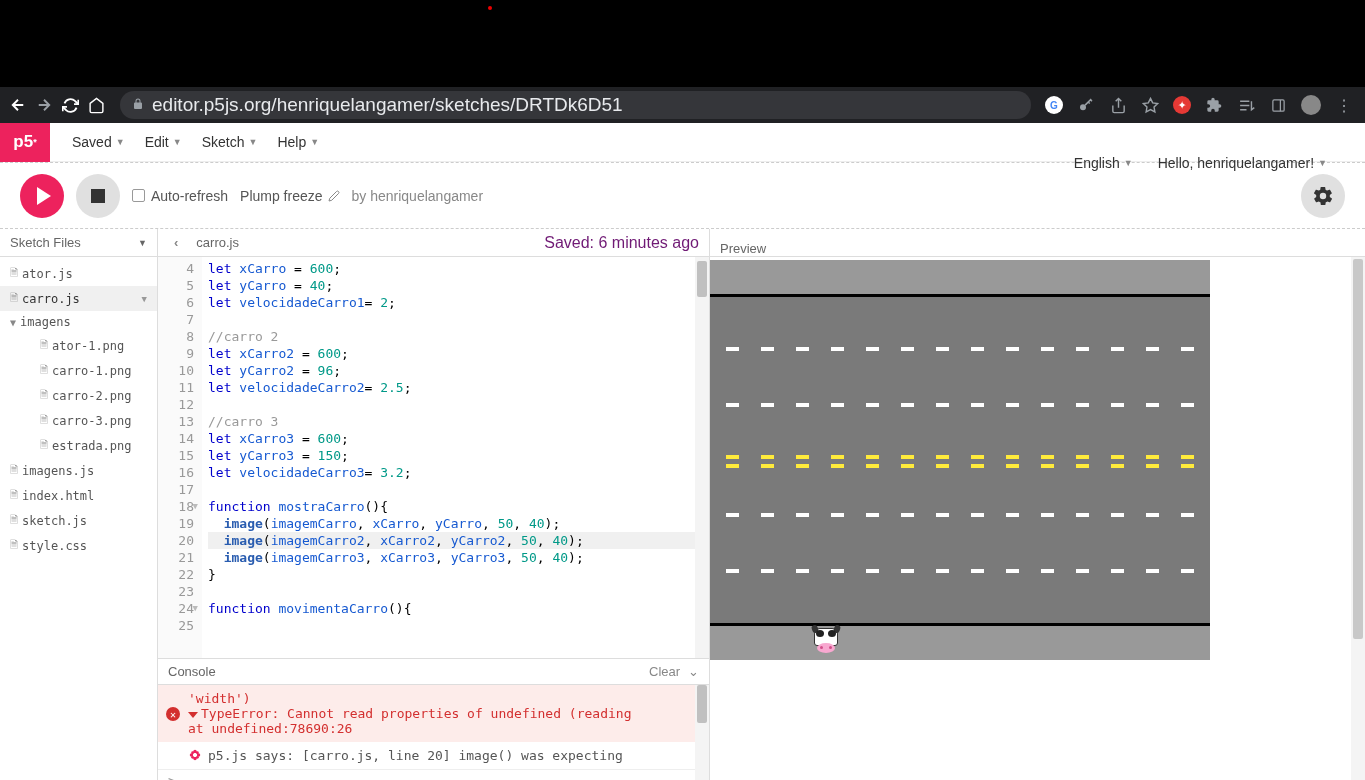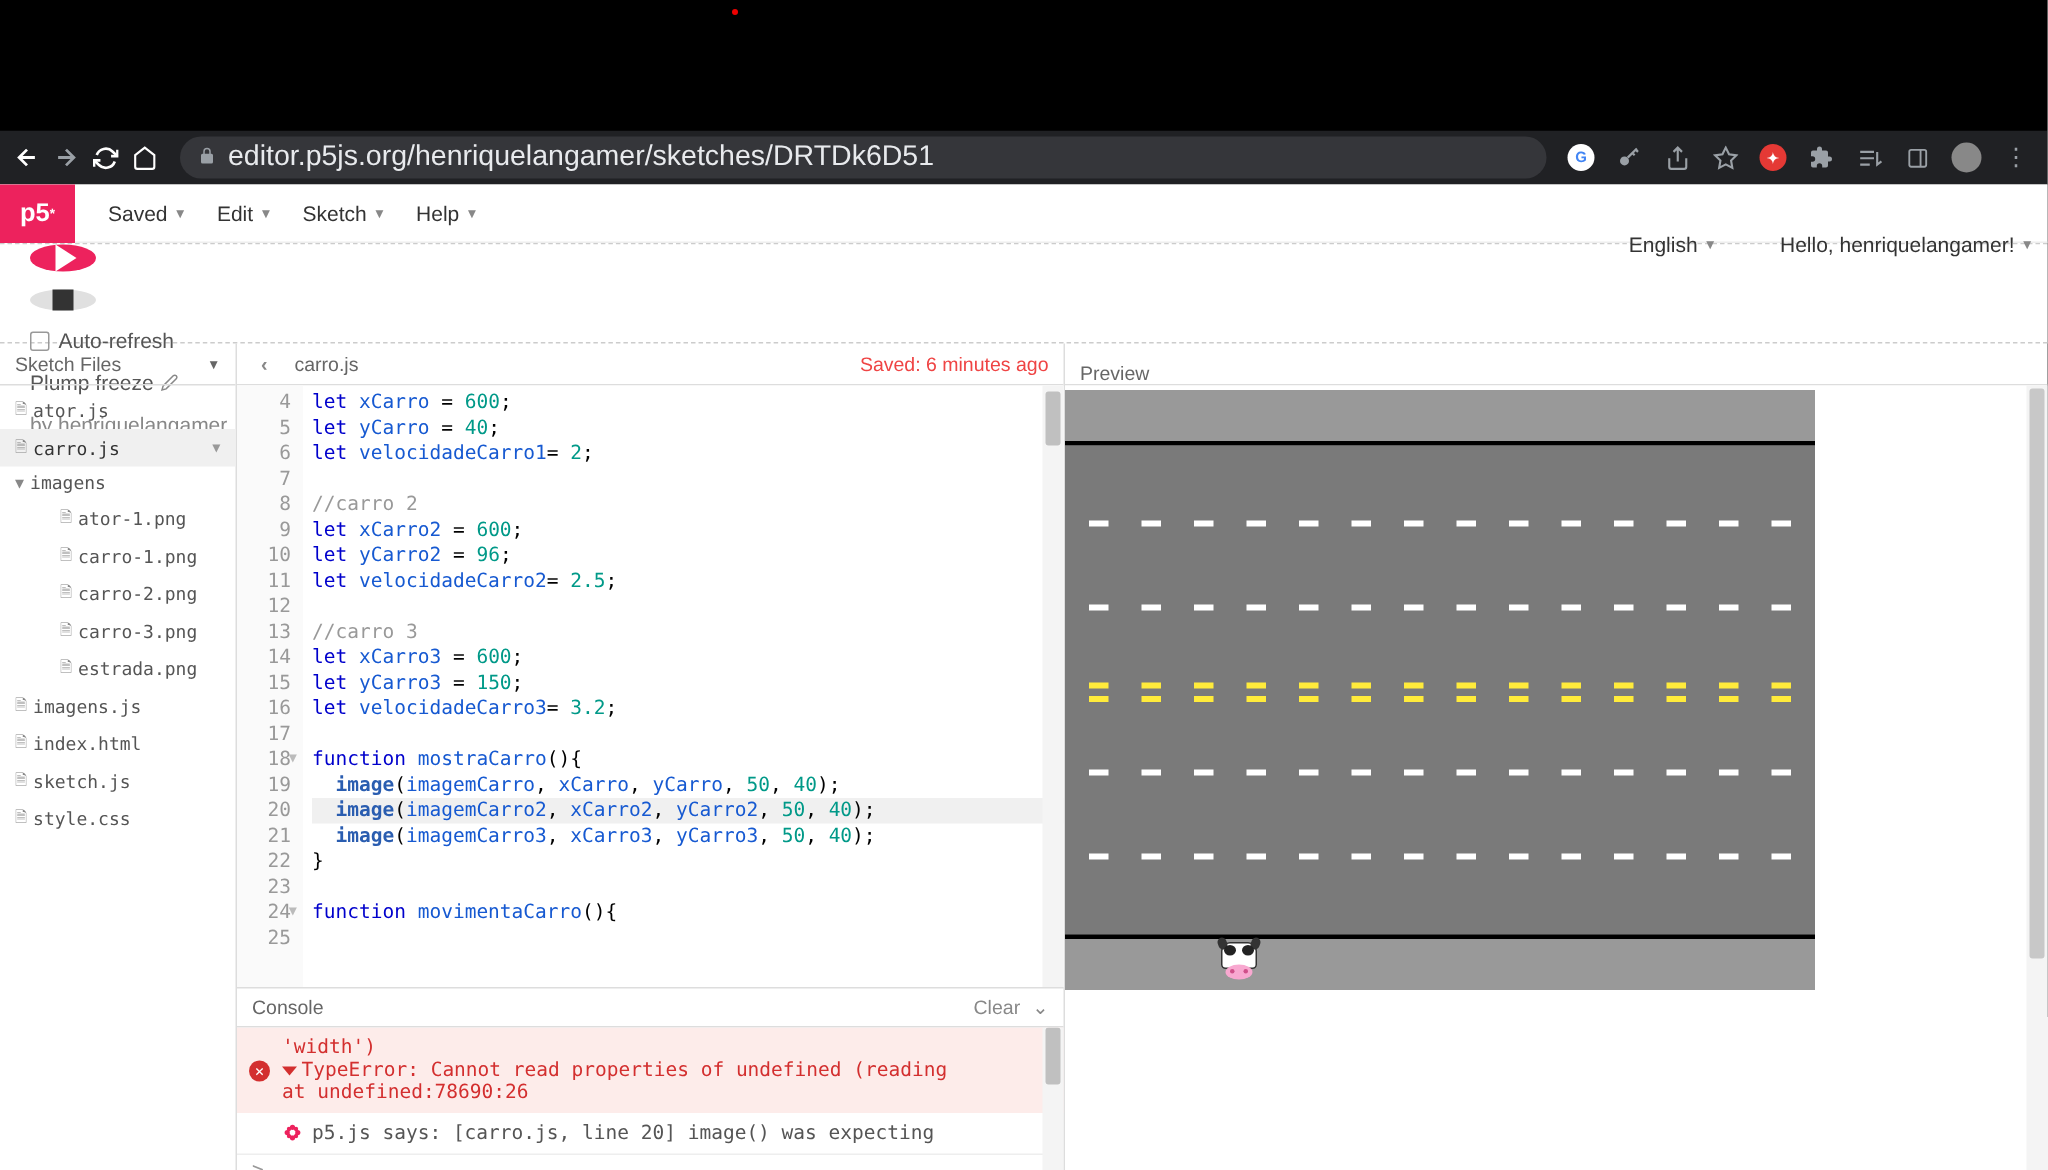--- a/index.html
+++ b/index.html
@@ -16,22 +16,22 @@
 .browser-right .ext-icon { width: 18px; height: 18px; color: #9aa0a6; display: flex; align-items: center; justify-content: center; }
 .google-g { width: 18px; height: 18px; border-radius: 50%; background: #fff; display: flex; align-items: center; justify-content: center; font-size: 10px; font-weight: bold; }
 .avatar { width: 20px; height: 20px; border-radius: 50%; background: #888; }
 .app { background: #fff; }
 .app-header { height: 39px; background: #fff; display: flex; align-items: center; border-bottom: 1px solid #eee; }
 .logo { width: 50px; height: 39px; background: #ed225d; color: #fff; display: flex; align-items: center; justify-content: center; font-weight: bold; font-size: 17px; position: relative; }
 .logo sup { font-size: 9px; }
 .menu-bar { display: flex; gap: 4px; padding-left: 14px; }
 .menu-item { padding: 4px 8px; color: #333; font-size: 14px; cursor: pointer; display: flex; align-items: center; gap: 4px; }
 .menu-item .tri { font-size: 9px; color: #888; }
-.header-right { margin-left: auto; display: flex; gap: 26px; padding-right: 1px; margin-top: 42px; }
-.toolbar { height: 66px; background: #fff; display: flex; align-items: flex-start; padding: 0 20px; gap: 12px; border-bottom: 1px dashed #ccc; flex-direction: column; }
+.header-right { margin-left: auto; display: flex; gap: 9px; padding-right: 30px; margin-top: 42px; }
+.toolbar { height: 66px; background: #fff; display: flex; align-items: center; padding: 0 20px; gap: 12px; border-bottom: 1px dashed #ccc; }
 .play-btn { width: 44px; height: 44px; border-radius: 50%; background: #ed225d; display: flex; align-items: center; justify-content: center; cursor: pointer; }
 .play-btn .tri-play { width: 0; height: 0; border-left: 14px solid #fff; border-top: 9px solid transparent; border-bottom: 9px solid transparent; margin-left: 3px; }
 .stop-btn { width: 44px; height: 44px; border-radius: 50%; background: #e0e0e0; display: flex; align-items: center; justify-content: center; cursor: pointer; }
 .stop-btn .sq { width: 14px; height: 14px; background: #333; }
 .checkbox-wrap { display: flex; align-items: center; gap: 6px; color: #555; font-size: 14px; }
 .checkbox { width: 13px; height: 13px; border: 1.5px solid #999; border-radius: 2px; }
 .proj-name { color: #555; font-size: 14px; display: flex; align-items: center; gap: 5px; }
 .by-line { color: #888; font-size: 14px; }
 .gear-btn { margin-left: auto; width: 44px; height: 44px; border-radius: 50%; background: #e0e0e0; display: flex; align-items: center; justify-content: center; cursor: pointer; font-size: 20px; color: #333; }
 .workspace { display: flex; height: 551px; }
@@ -40,21 +40,21 @@
 .sidebar-header .tri { margin-left: auto; font-size: 9px; }
 .file-tree { padding: 4px 0; font-family: 'Menlo', 'Consolas', monospace; font-size: 12px; color: #555; }
 .file-item { padding: 4px 10px; display: flex; align-items: center; gap: 4px; cursor: pointer; }
 .file-item.nested2 { padding-left: 40px; }
 .file-item.active { background: #f0f0f0; font-weight: 500; color: #333; }
 .file-item .tri-right { margin-left: auto; font-size: 9px; color: #999; }
 .file-icon { font-size: 10px; color: #888; }
 .editor-col { width: 552px; display: flex; flex-direction: column; border-right: 1px solid #ddd; }
 .editor-tabbar { height: 28px; display: flex; align-items: center; border-bottom: 1px solid #ddd; padding: 0 10px; color: #666; font-size: 13px; gap: 12px; }
 .collapse-btn { color: #888; font-weight: bold; cursor: pointer; padding: 0 6px; }
-.editor-tabbar .saved { margin-left: auto; color: #ef4444; font-size: 13px; }
+.editor-tabbar .saved { margin-left: auto; color: #701a75; font-size: 16px; }
 .code-area { flex: 1; display: flex; font-family: 'Menlo', 'Consolas', monospace; font-size: 13px; line-height: 17px; background: #fff; position: relative; overflow: hidden; }
 .gutter { width: 44px; text-align: right; padding-right: 8px; color: #999; background: #fafafa; padding-top: 3px; }
 .gutter-line { height: 17px; position: relative; }
 .gutter-line .fold { position: absolute; right: -4px; color: #bbb; font-size: 9px; }
 .code-lines { flex: 1; padding-top: 3px; padding-left: 6px; }
 .code-line { height: 17px; white-space: pre; }
 .code-line.hl { background: #f0f0f0; }
 .kw { color: #0000cc; }
 .num { color: #098; }
 .cm { color: #999; }

